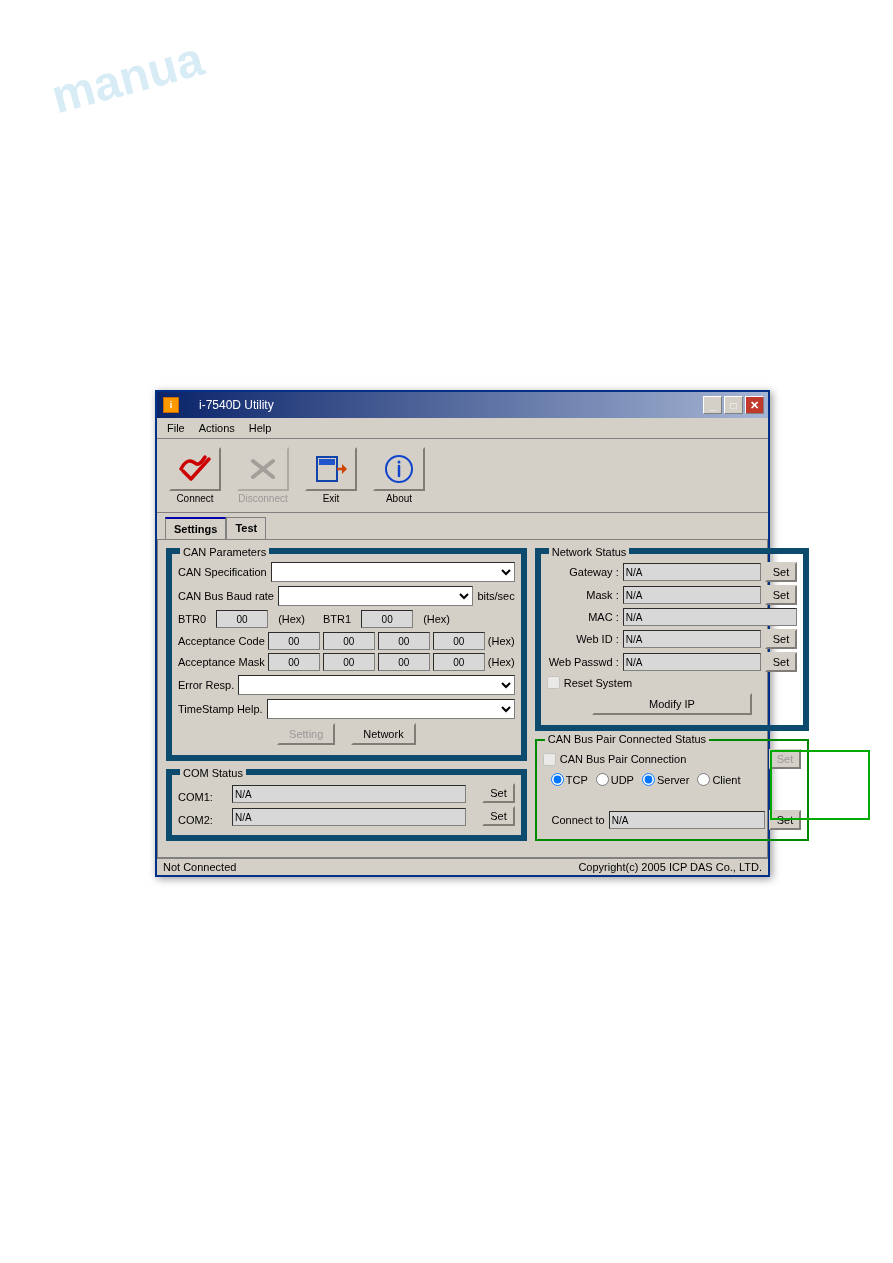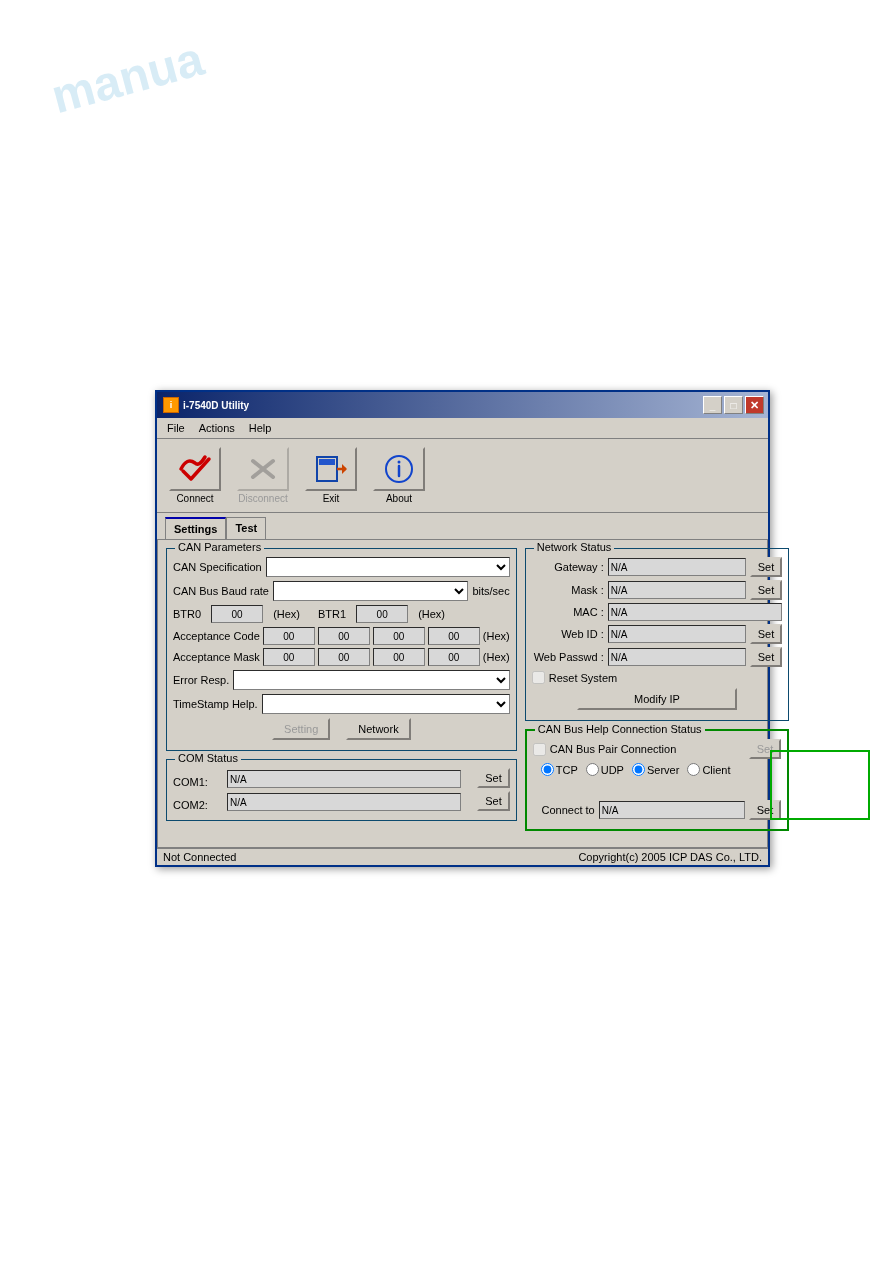--- a/index.html
+++ b/index.html
@@ -58,23 +58,24 @@
       border: 1px solid #cc6600;
       display: flex;
       align-items: center;
       justify-content: center;
       font-size: 9px;
       color: white;
       font-weight: bold;
     }
 
     .title-text {
-      font-size: 10px;
-      font-weight: bold;
+      font-size: 12px;
+      font-weight: normal;
       color: white;
+      margin-left: 16px;
     }
 
     .title-buttons {
       display: flex;
       gap: 2px;
     }
 
     .title-btn {
       width: 19px;
       height: 18px;
@@ -189,21 +190,21 @@
       flex: 1;
     }
 
     
     .right-panel {
       flex: 1;
     }
 
     
     .group-box {
-      border: 1px solid #0c4a6e;
+      border: 6px solid #0c4a6e;
       padding: 8px 6px 6px 6px;
       margin-bottom: 8px;
       position: relative;
     }
 
     .group-box-title {
       position: absolute;
       top: -8px;
       left: 8px;
       background: #d4d0c8;
@@ -565,21 +566,21 @@
             <input type="checkbox" disabled="" style="">
             <span class="form-label">Reset System</span>
           </div>
 
           <div class="form-row" style="justify-content: center;">
             <button class="btn" style="width: 160px;">Modify IP</button>
           </div>
         </div>
 
         <div class="group-box" style="border: 2px solid #008800;">
-          <span class="group-box-title">CAN Bus Help Connection Status</span>
+          <span class="group-box-title">CAN Bus Pair Connected Status</span>
 
           <div class="form-row">
             <input type="checkbox" disabled="" style="">
             <span class="form-label">CAN Bus Pair Connection</span>
             <button class="btn-small disabled" style="margin-left:auto">Set</button>
           </div>
 
           <div class="radio-group" style="margin-top: 4px; padding-left: 8px;">
             <div class="radio-item">
               <input type="radio" name="protocol" checked="" style="">

